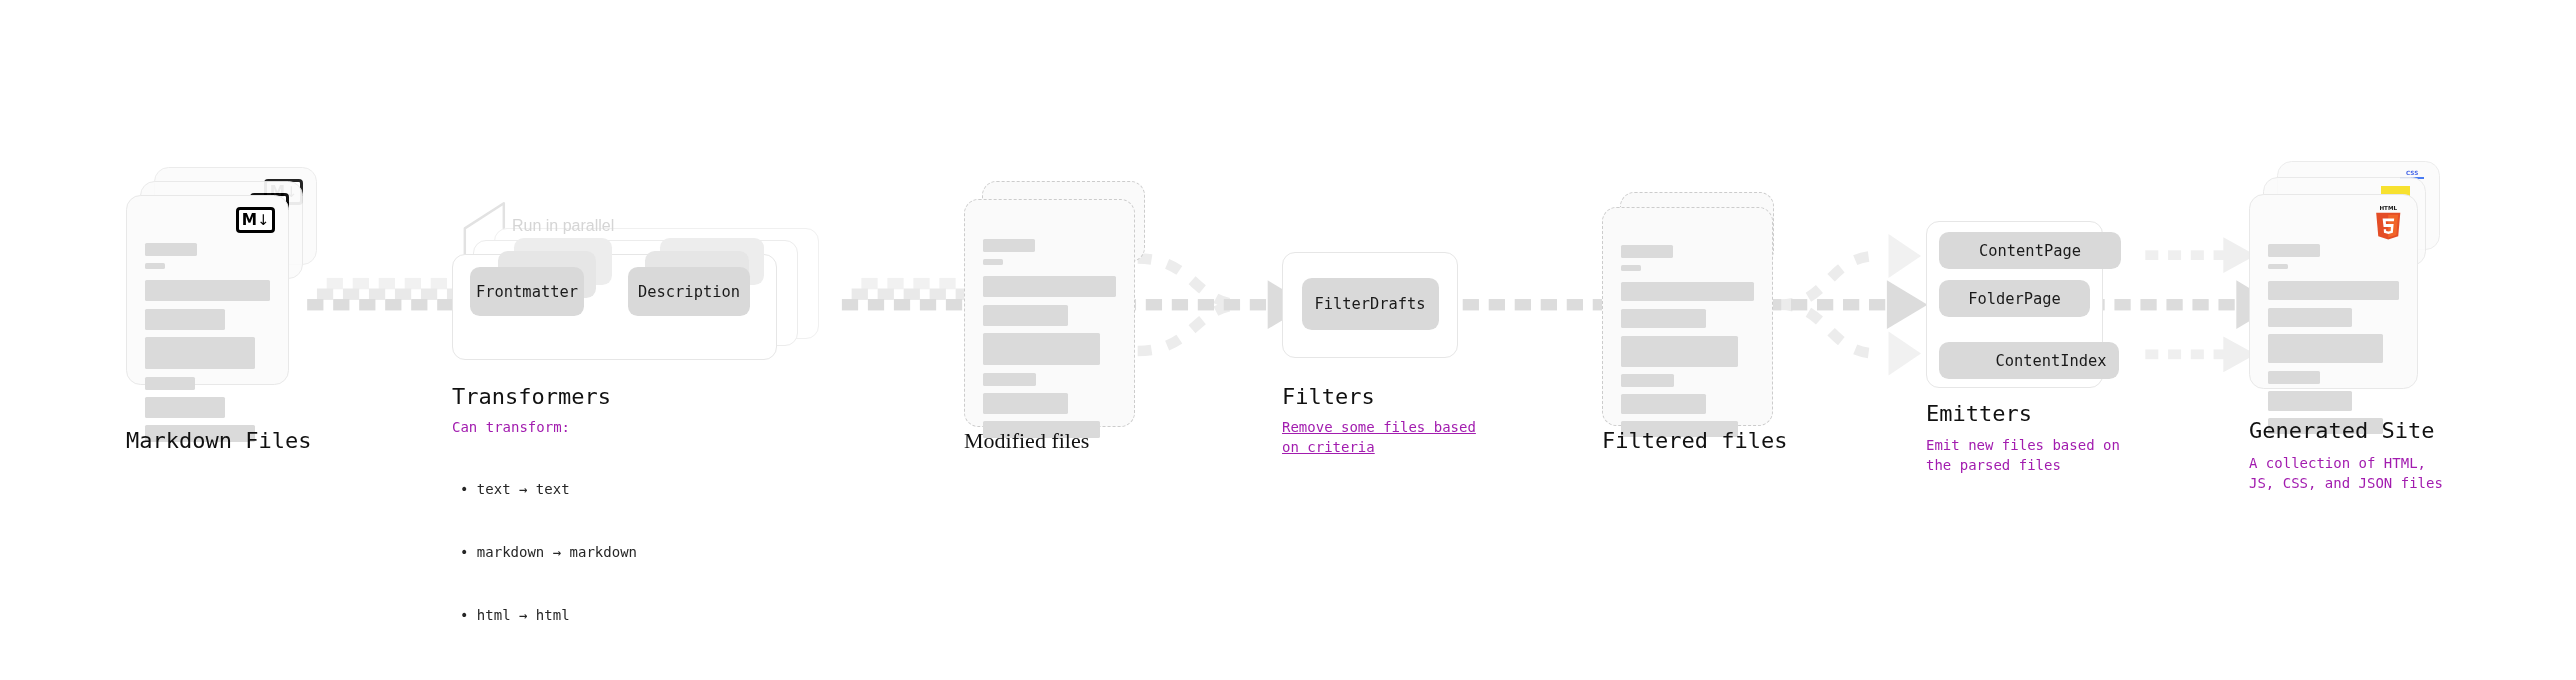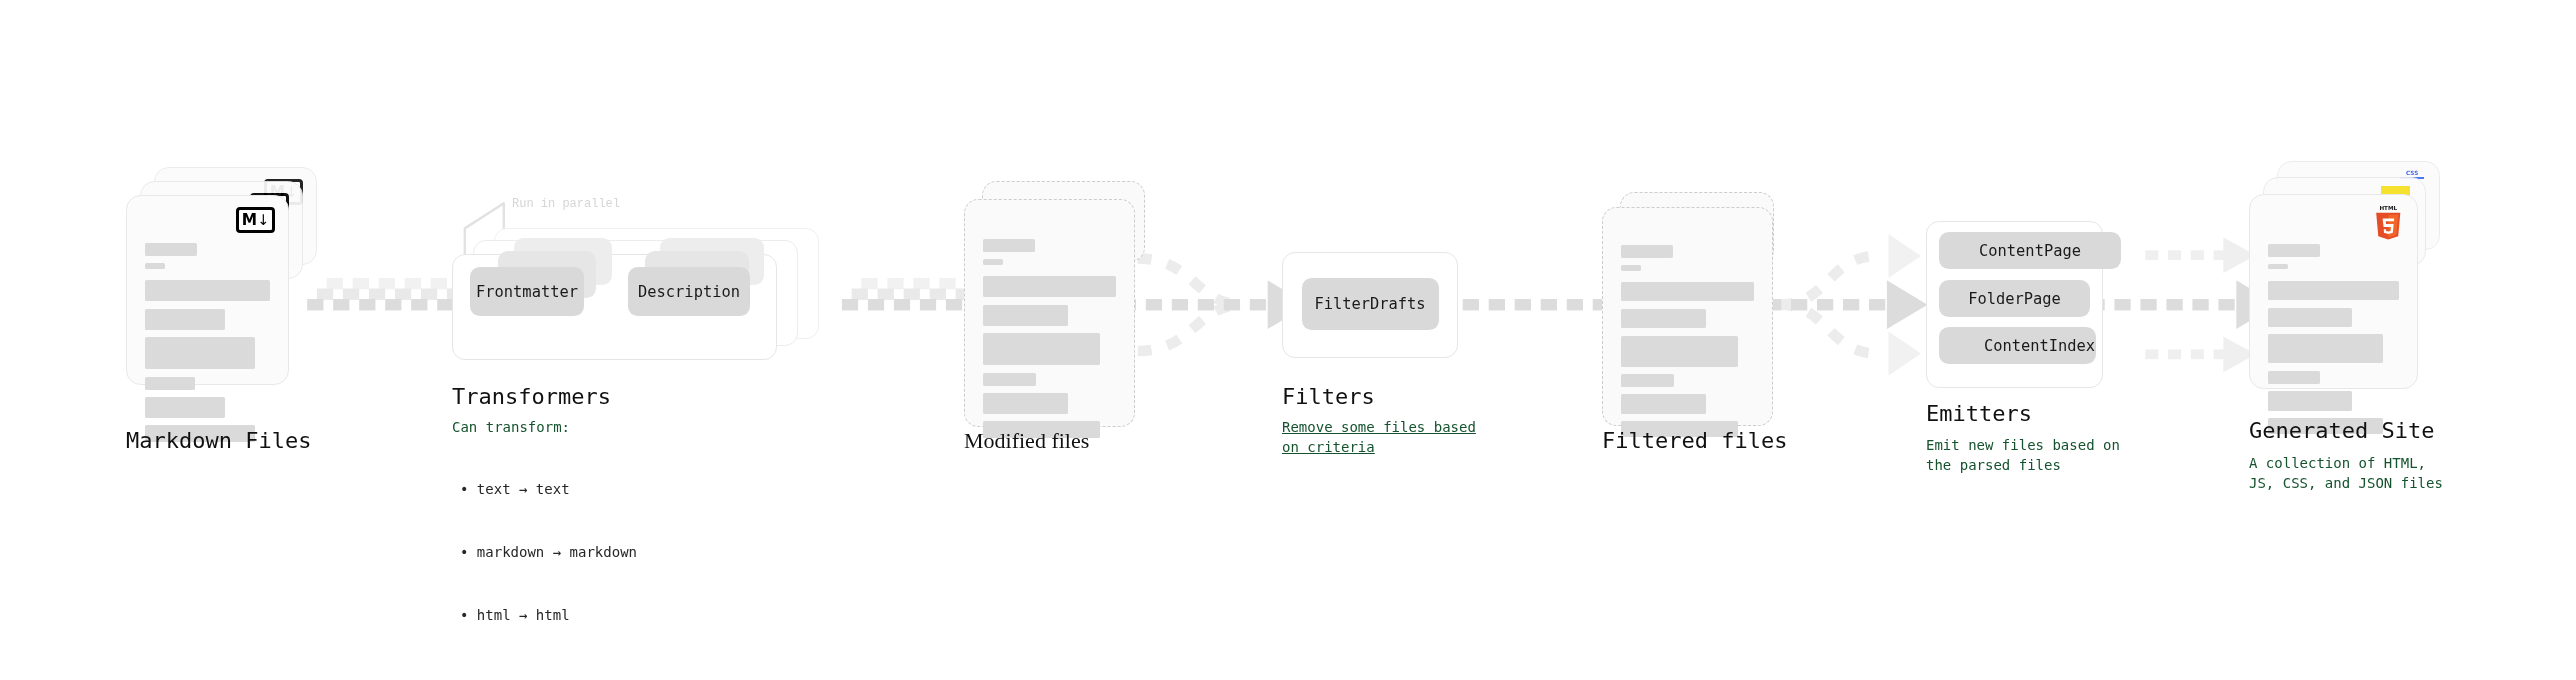--- a/index.html
+++ b/index.html
@@ -137,29 +137,30 @@
     font-size: 22px;
     color: #111111;
     white-space: nowrap;
     letter-spacing: 0px;
   }
   .desc {
     position: absolute;
     font-family: "DejaVu Sans Mono", "Liberation Mono", monospace;
     font-size: 14px;
     line-height: 20.3px;
-    color: #14532d;
+    color: #a21caf;
     white-space: pre;
   }
   .note {
     position: absolute;
-    font-family: Liberation Mono, monospace;
-    font-size: 12px;
+    font-family: Liberation Sans, sans-serif;
+    font-size: 16px;
     color: #d5d5d5;
     white-space: nowrap;
+    margin-top: 20px;
   }
   .bullets {
     position: absolute;
     font-family: "DejaVu Sans Mono", "Liberation Mono", monospace;
     font-size: 14px;
     line-height: 21px;
     color: #262626;
     white-space: pre;
     margin: 0;
     padding: 0;
@@ -356,21 +357,21 @@
         <div class="doc-line" style="width:88%;   height:16.3px;"></div>
       </div>
     </div>
   </div>
   <div class="title" style="left:1602px; top:428px;">Filtered files</div>
 
   <div class="proc-stack" style="left:1926px; top:221px;">
     <div class="proc-box" style="left:0px; top:0px; width:177px; height:167px;"></div>
     <div class="chip" style="left:13px; top:11.4px;  width:182px; height:37px;">ContentPage</div>
     <div class="chip" style="left:13px; top:59px;  width:151px; height:37px;">FolderPage</div>
-    <div class="chip" style="left:13px; top:106px; width:157px; height:37px;padding-left:44px;">ContentIndex</div>
+    <div class="chip" style="left:13px; top:121px; width:180px; height:37px;padding-left:44px;">ContentIndex</div>
   </div>
   <div class="title" style="left:1926px; top:401px;">Emitters</div>
   <div class="desc" style="left:1926px; top:435px;">Emit new files based on
 the parsed files</div>
 
   <div class="doc-stack" style="left:2249px; top:161px;">
     <div class="doc-card ghost1" style="left:28px; top:0px; width:163px; height:89px;">
       <div class="badge" style="top:8.1px; right:14.6px;">
         <div class="cssbadge">
           <div class="txt">CSS</div>

